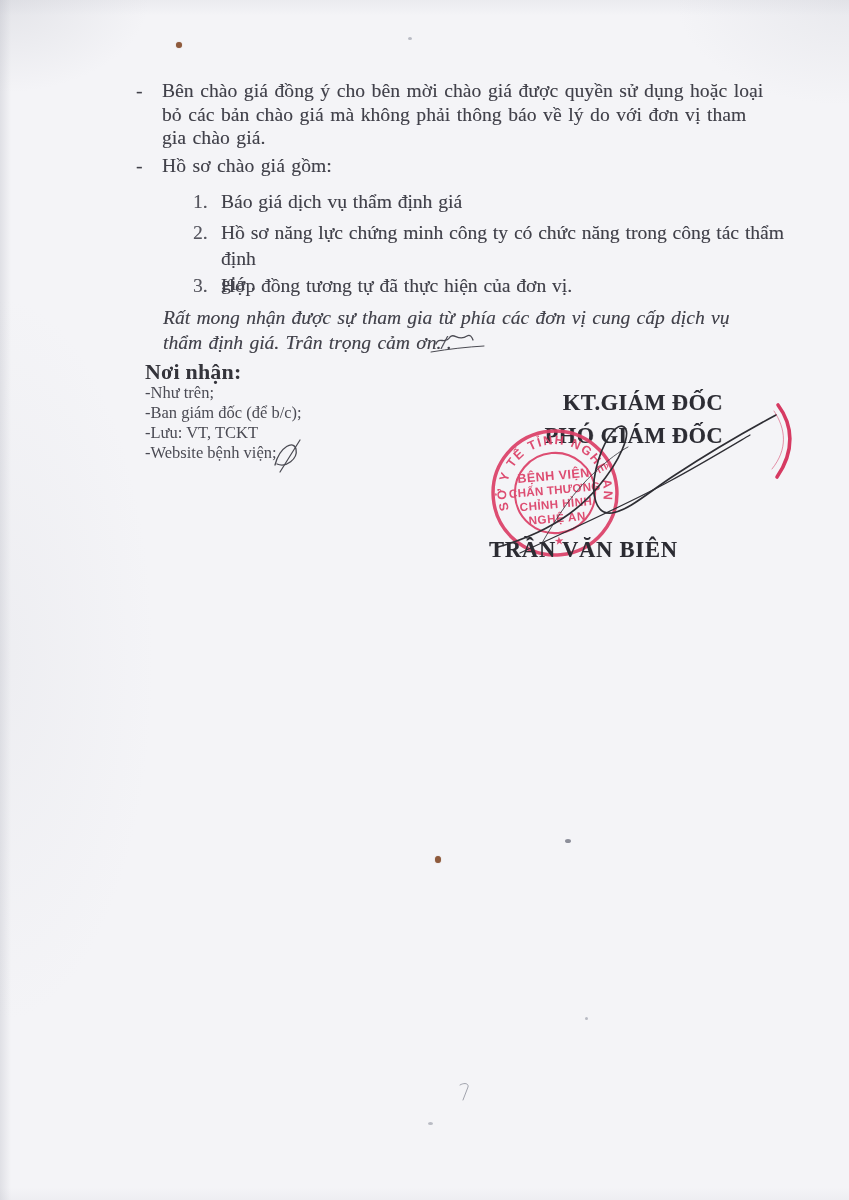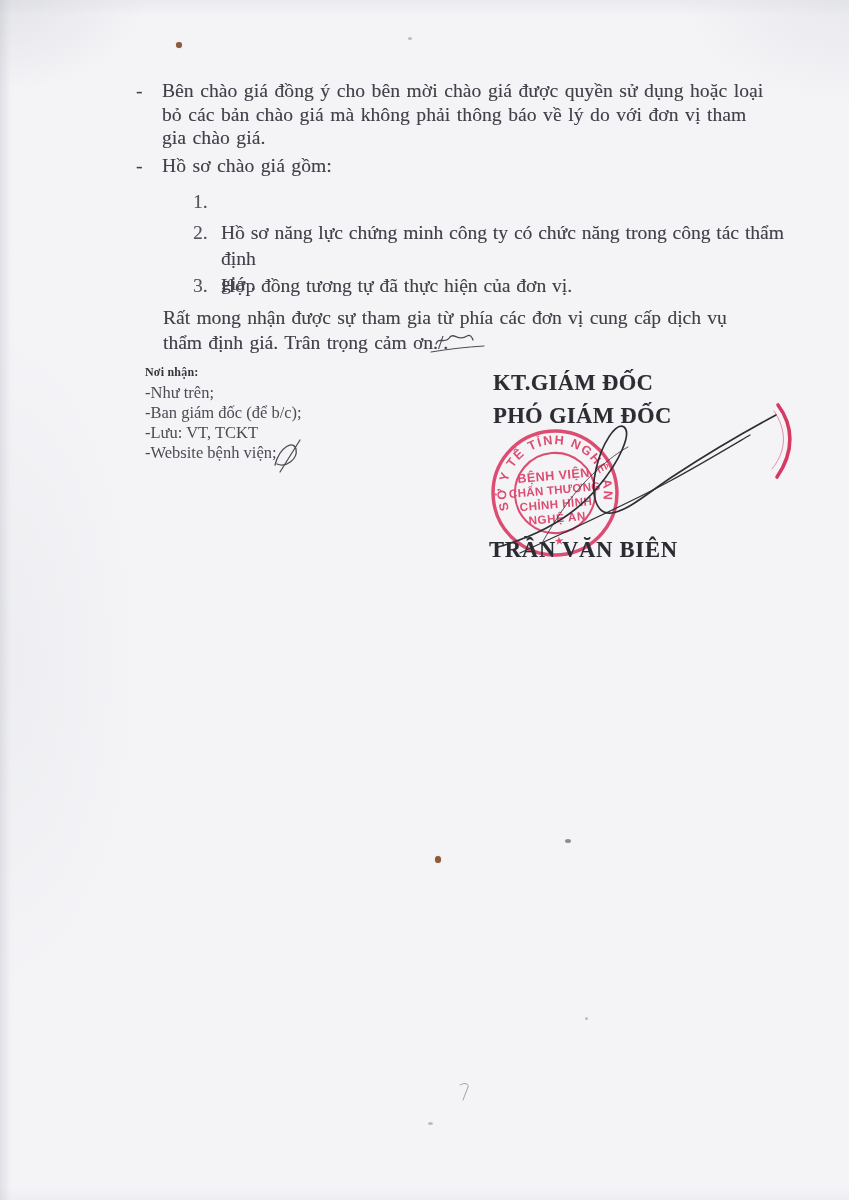--- a/index.html
+++ b/index.html
@@ -43,32 +43,33 @@
     font-size: 19.5px;
     line-height: 25.5px;
     word-spacing: 1px;
   }
   .num-item .num { width: 22px; flex: 0 0 auto; color: #55555e; }
 
   .closing {
     font-size: 19.5px;
     line-height: 24.5px;
     word-spacing: 1.5px;
+    font-style: italic;
   }
 
   .recipients { font-size: 16.5px; line-height: 20px; color: #4b4b54; }
   .recipients .head {
     font-weight: bold;
-    font-size: 12px;
+    font-size: 22px;
     color: #34343b;
     margin-bottom: 1px;
     letter-spacing: 0.2px;
   }
 
-  .sig-titles { width: 230px; text-align: left; color: #2c2c33; }
+  .sig-titles { width: 230px; text-align: right; color: #2c2c33; margin-top: 20px; }
   .sig-titles .t {
     font-weight: bold;
     font-size: 22.5px;
     letter-spacing: 0.4px;
     text-shadow: 0.4px 0.4px 0.5px rgba(40,40,50,.35);
   }
   .sig-titles .t + .t { margin-top: 7px; }
 
   .signer {
     width: 240px;
@@ -107,20 +108,21 @@
 gia chào giá.</span>
   </div>
 
   <div class="bullet ink abs" style="left:136px; top:154px; width:666px;">
     <span class="marker">-</span>
     <span class="pre">Hồ sơ chào giá gồm:</span>
   </div>
 
   <div class="num-item ink abs" style="left:193px; top:189px; width:615px;">
     <span class="num">1.</span>
+    <span class="pre">Báo giá dịch vụ thẩm định giá</span>
   </div>
   <div class="num-item ink abs" style="left:193px; top:220px; width:615px;">
     <span class="num">2.</span>
     <span class="pre">Hồ sơ năng lực chứng minh công ty có chức năng trong công tác thẩm định
 giá .</span>
   </div>
   <div class="num-item ink abs" style="left:193px; top:273px; width:615px;">
     <span class="num">3.</span>
     <span class="pre">Hợp đồng tương tự đã thực hiện của đơn vị.</span>
   </div>

